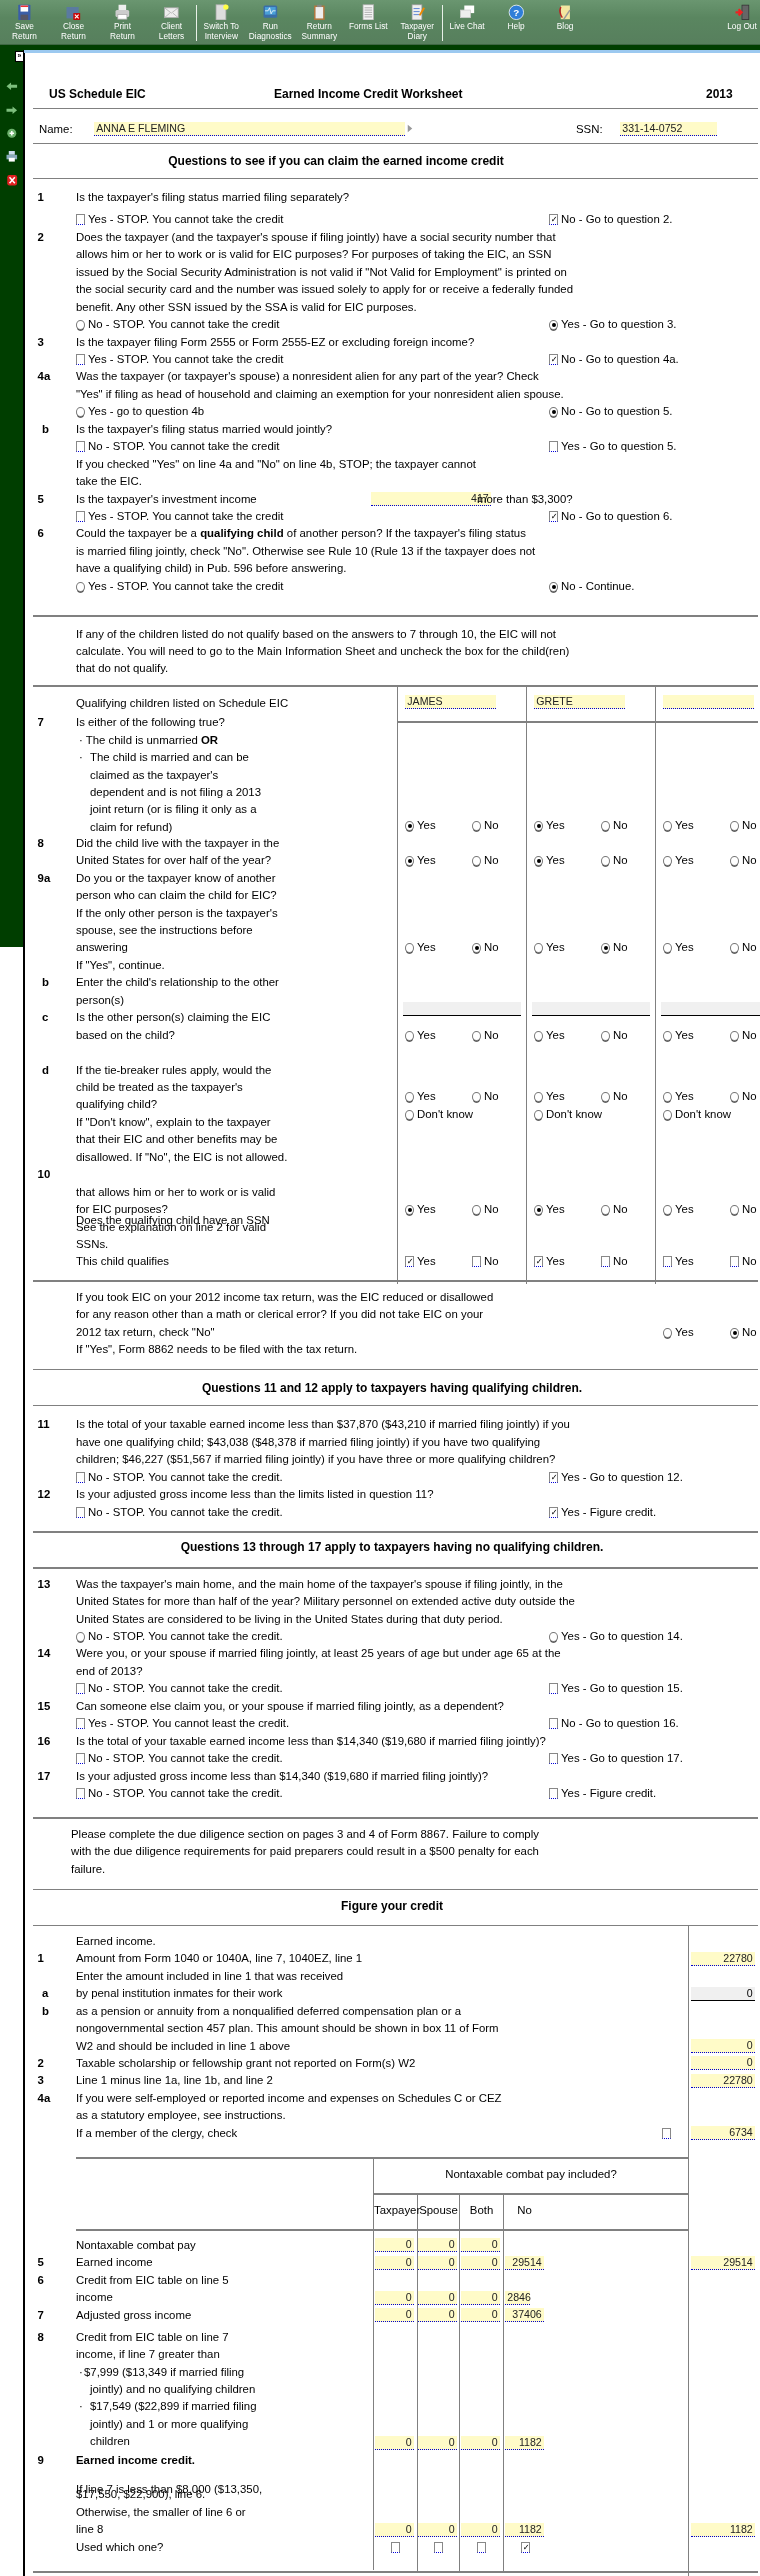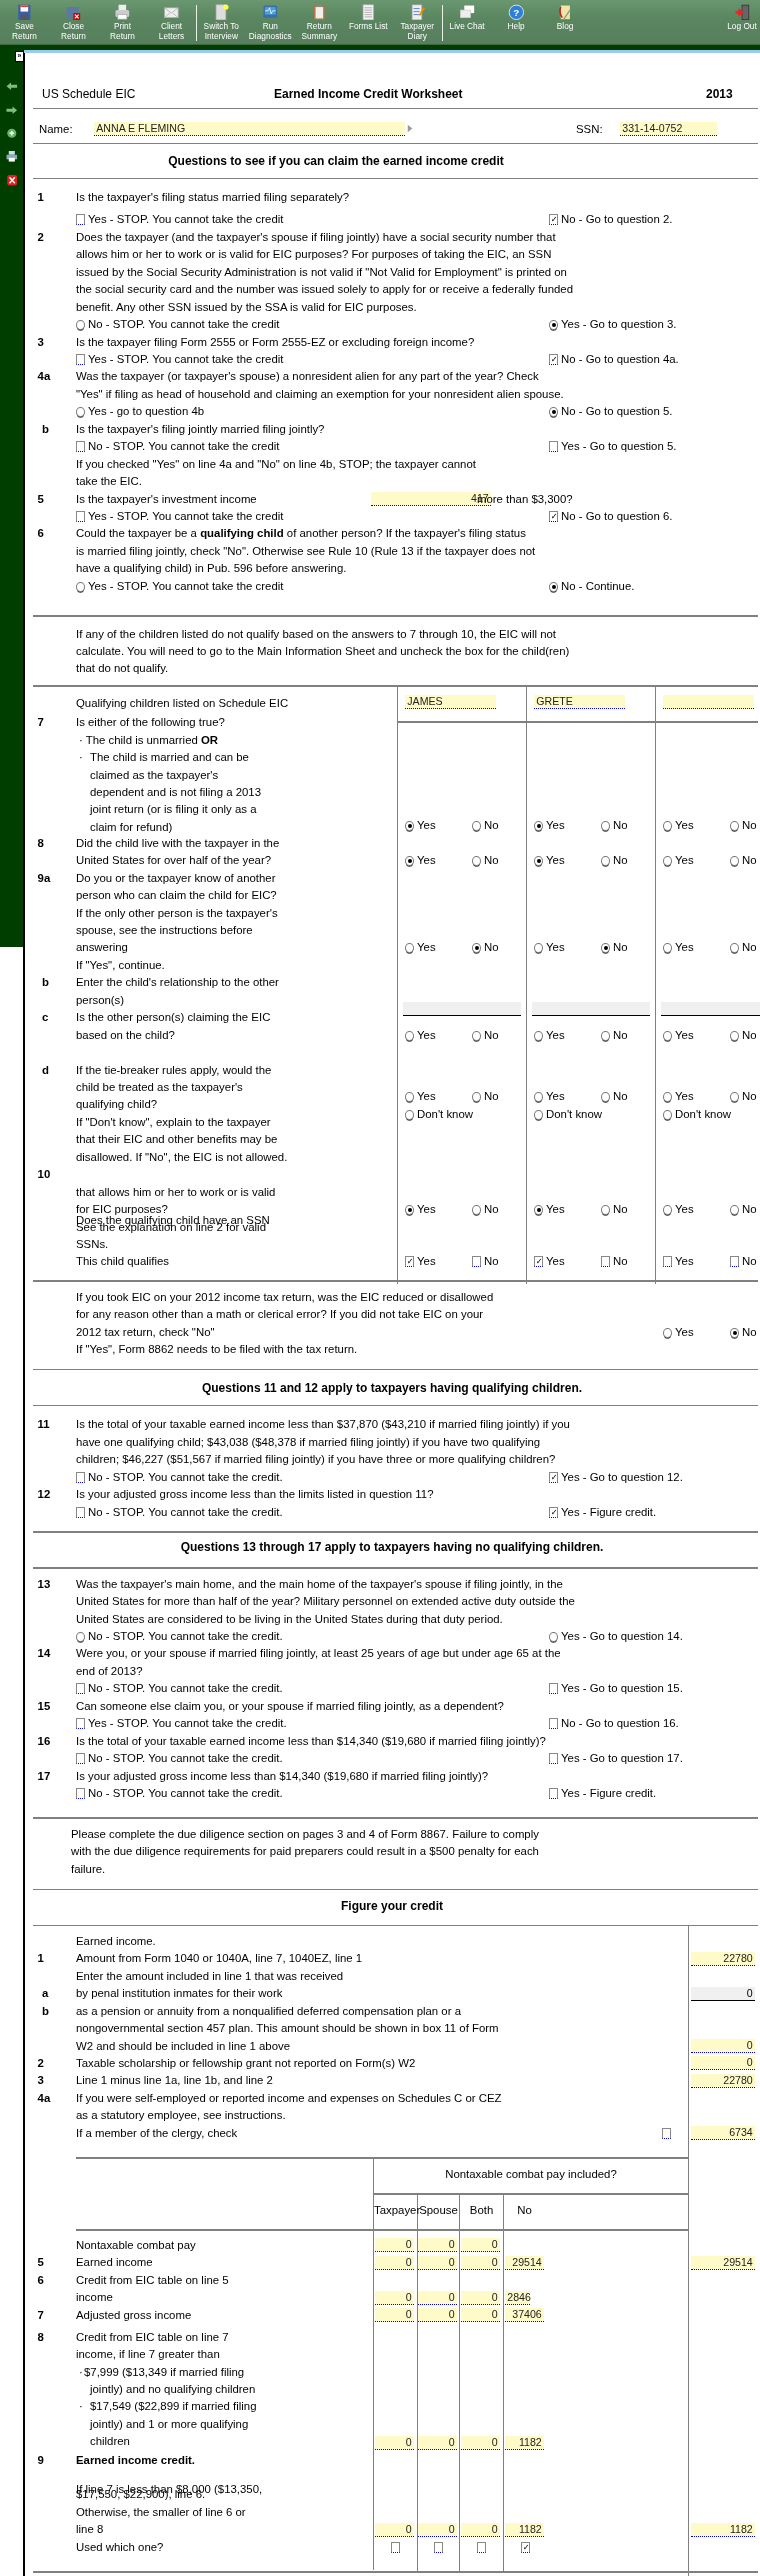--- a/index.html
+++ b/index.html
@@ -172,21 +172,21 @@
   <svg class="lb" style="top:130px" viewBox="0 0 18 14">
       <rect x="3" y="0" width="13" height="14" rx="3" fill="#e02020"></rect>
       <path d="M6 3l7 8M13 3l-7 8" stroke="#fff" stroke-width="2"></path>
     </svg>
 </div>
 <div id="expander">»</div>
 <div id="leftline"></div>
 
 <div id="content">
 
-  <div class="t" style="left:18px;top:33px;font-weight:normal;font-size:12px">US Schedule EIC</div>
+  <div class="t" style="left:25px;top:33px;font-weight:bold;font-size:12px">US Schedule EIC</div>
   <div class="t" style="left:250px;top:33px;font-weight:bold;font-size:12px">Earned Income Credit Worksheet</div>
   <div class="t" style="left:682px;top:33px;font-weight:bold;font-size:12px">2013</div>
   <div class="hr" style="top:55px"></div>
 
   <div class="t" style="left:15px;top:68px">Name:</div>
   <div class="yf" style="left:70px;top:69px;width:311px">ANNA E FLEMING</div>
   <svg class="abs" style="left:383px;top:71px;width:6px;height:9px" viewBox="0 0 8 12">
       <path d="M1 1 L7 6 L1 11 Z" fill="#999"></path>
     </svg>
   <div class="t" style="left:552px;top:68px">SSN:</div>
@@ -219,21 +219,21 @@
     <div class="num" style="left:13.6px;top:281px;line-height:17.4px">3</div>
     <div class="t" style="left:52px;top:281px;">Is the taxpayer filing Form 2555 or Form 2555-EZ or excluding foreign income?</div>
     <div class="opt" style="left:52px;top:298px;line-height:17.4px"><span class="cb"></span><span>Yes - STOP.  You cannot take the credit</span></div>
     <div class="opt" style="left:525px;top:298px;line-height:17.4px"><span class="cb on"></span><span>No - Go to question 4a.</span></div>
     <div class="num" style="left:13.6px;top:315px;line-height:17.4px">4a</div>
     <div class="t" style="left:52px;top:315px;">Was the taxpayer  (or taxpayer's spouse)  a nonresident alien for any part of the year?  Check</div>
     <div class="t" style="left:52px;top:333px;">"Yes"  if filing as head of household and claiming an exemption for your nonresident alien spouse.</div>
     <div class="opt" style="left:52px;top:350px;line-height:17.4px"><span class="rd"></span><span>Yes - go to question 4b</span></div>
     <div class="opt" style="left:525px;top:350px;line-height:17.4px"><span class="rd on"></span><span>No - Go to question 5.</span></div>
     <div class="num" style="left:18px;top:368px;line-height:17.4px">b</div>
-    <div class="t" style="left:52px;top:368px;">Is the taxpayer's filing jointly married filing jointly?</div>
+    <div class="t" style="left:52px;top:368px;">Is the taxpayer's filing status married would jointly?</div>
     <div class="opt" style="left:52px;top:385px;line-height:17.4px"><span class="cb"></span><span>No - STOP.  You cannot take the credit</span></div>
     <div class="opt" style="left:525px;top:385px;line-height:17.4px"><span class="cb"></span><span>Yes - Go to question 5.</span></div>
     <div class="t" style="left:52px;top:403px;">If you checked  "Yes"  on line 4a and  "No"  on line 4b,  STOP;  the taxpayer cannot</div>
     <div class="t" style="left:52px;top:420px;">take the EIC.</div>
     <div class="num" style="left:13.6px;top:438px;line-height:17.4px">5</div>
     <div class="t" style="left:52px;top:438px;">Is the taxpayer's investment income</div>
     <div class="yf r" style="left:347px;top:439px;width:120px">417</div>
     <div class="t" style="left:453px;top:438px;">more than $3,300?</div>
     <div class="opt" style="left:52px;top:455px;line-height:17.4px"><span class="cb"></span><span>Yes - STOP.  You cannot take the credit</span></div>
     <div class="opt" style="left:525px;top:455px;line-height:17.4px"><span class="cb on"></span><span>No - Go to question 6.</span></div>
@@ -372,21 +372,21 @@
     <div class="t" style="left:52px;top:1558px;">United States are considered to be living in the United States during that duty period.</div>
     <div class="opt" style="left:52px;top:1575px;line-height:17.4px"><span class="rd"></span><span>No - STOP.  You cannot take the credit.</span></div>
     <div class="opt" style="left:525px;top:1575px;line-height:17.4px"><span class="rd"></span><span>Yes - Go to question 14.</span></div>
     <div class="num" style="left:13.6px;top:1592px;line-height:17.4px">14</div>
     <div class="t" style="left:52px;top:1592px;">Were you,  or your spouse if married filing jointly,  at least 25 years of age but under age 65 at the</div>
     <div class="t" style="left:52px;top:1610px;">end of 2013?</div>
     <div class="opt" style="left:52px;top:1627px;line-height:17.4px"><span class="cb"></span><span>No - STOP.  You cannot take the credit.</span></div>
     <div class="opt" style="left:525px;top:1627px;line-height:17.4px"><span class="cb"></span><span>Yes - Go to question 15.</span></div>
     <div class="num" style="left:13.6px;top:1645px;line-height:17.4px">15</div>
     <div class="t" style="left:52px;top:1645px;">Can someone else claim you,  or your spouse if married filing jointly,  as a dependent?</div>
-    <div class="opt" style="left:52px;top:1662px;line-height:17.4px"><span class="cb"></span><span>Yes - STOP.  You cannot take the credit.</span></div>
+    <div class="opt" style="left:52px;top:1662px;line-height:17.4px"><span class="cb"></span><span>Yes - STOP.  You cannot least the credit.</span></div>
     <div class="opt" style="left:525px;top:1662px;line-height:17.4px"><span class="cb"></span><span>No - Go to question 16.</span></div>
     <div class="num" style="left:13.6px;top:1680px;line-height:17.4px">16</div>
     <div class="t" style="left:52px;top:1680px;">Is the total of your taxable earned income less than $14,340  ($19,680 if married filing jointly)?</div>
     <div class="opt" style="left:52px;top:1697px;line-height:17.4px"><span class="cb"></span><span>No - STOP.  You cannot take the credit.</span></div>
     <div class="opt" style="left:525px;top:1697px;line-height:17.4px"><span class="cb"></span><span>Yes - Go to question 17.</span></div>
     <div class="num" style="left:13.6px;top:1715px;line-height:17.4px">17</div>
     <div class="t" style="left:52px;top:1715px;">Is your adjusted gross income less than $14,340  ($19,680 if married filing jointly)?</div>
     <div class="opt" style="left:52px;top:1732px;line-height:17.4px"><span class="cb"></span><span>No - STOP.  You cannot take the credit.</span></div>
     <div class="opt" style="left:525px;top:1732px;line-height:17.4px"><span class="cb"></span><span>Yes - Figure credit.</span></div>
     <div class="hr2" style="top:1764px"></div>

